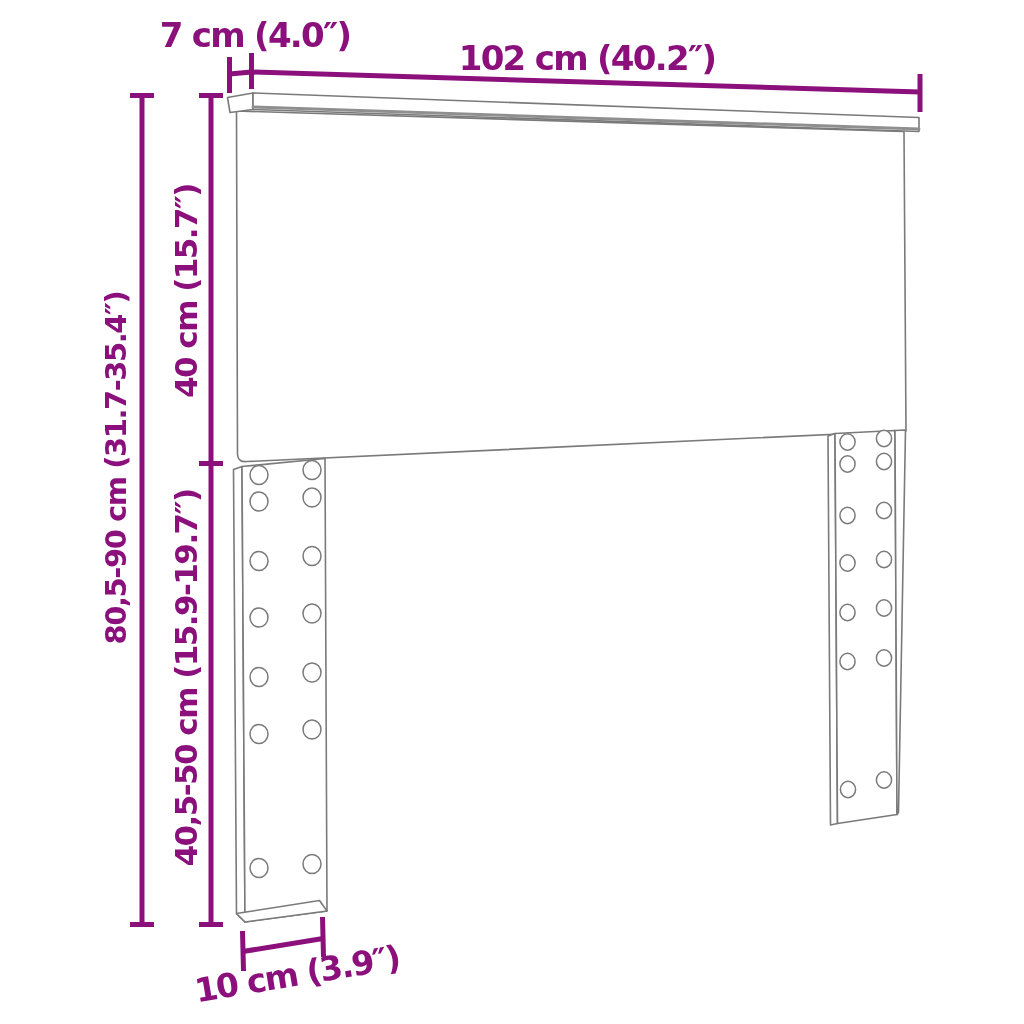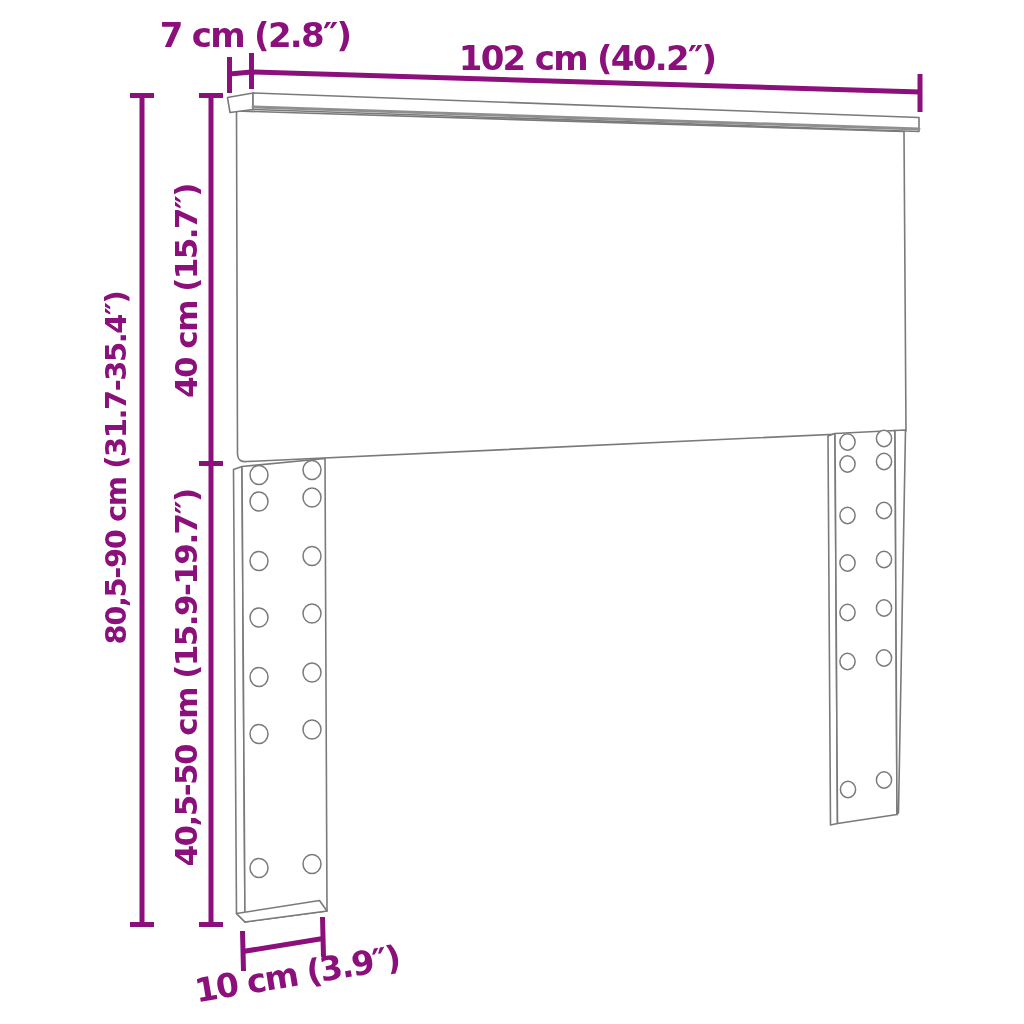--- a/index.html
+++ b/index.html
@@ -107,21 +107,21 @@
       </g>
 
       <g>
         <line x1="242.5" y1="931" x2="243.5" y2="971"></line>
         <line x1="322.5" y1="917" x2="323.5" y2="957"></line>
         <line x1="243" y1="951.5" x2="323" y2="938.5"></line>
       </g>
     </g>
   </svg>
 
-  <div class="dim-label fs34" style="left: 255px; top: 35px; color: rgb(139, 16, 124);">7 cm (2.8″)</div>
+  <div class="dim-label fs34" style="left: 255px; top: 35px; color: rgb(139, 16, 124);">7 cm (4.0″)</div>
 
   <div class="dim-label fs34" style="left: 587px; top: 58px; color: rgb(139, 16, 124);">102 cm (40.2″)</div>
 
   <div class="dim-label rot fs29" style="left: 116px; top: 468px; color: rgb(139, 16, 124);">80,5-90 cm (31.7-35.4″)</div>
 
   <div class="dim-label rot fs31" style="left: 186px; top: 291px; color: rgb(139, 16, 124);">40 cm (15.7″)</div>
 
   <div class="dim-label rot fs31" style="left: 186px; top: 678px; color: rgb(139, 16, 124);">40,5-50 cm (15.9-19.7″)</div>
 
   <div class="dim-label tilt fs33" style="left: 297px; top: 974px; color: rgb(139, 16, 124);">10 cm (3.9″)</div>

